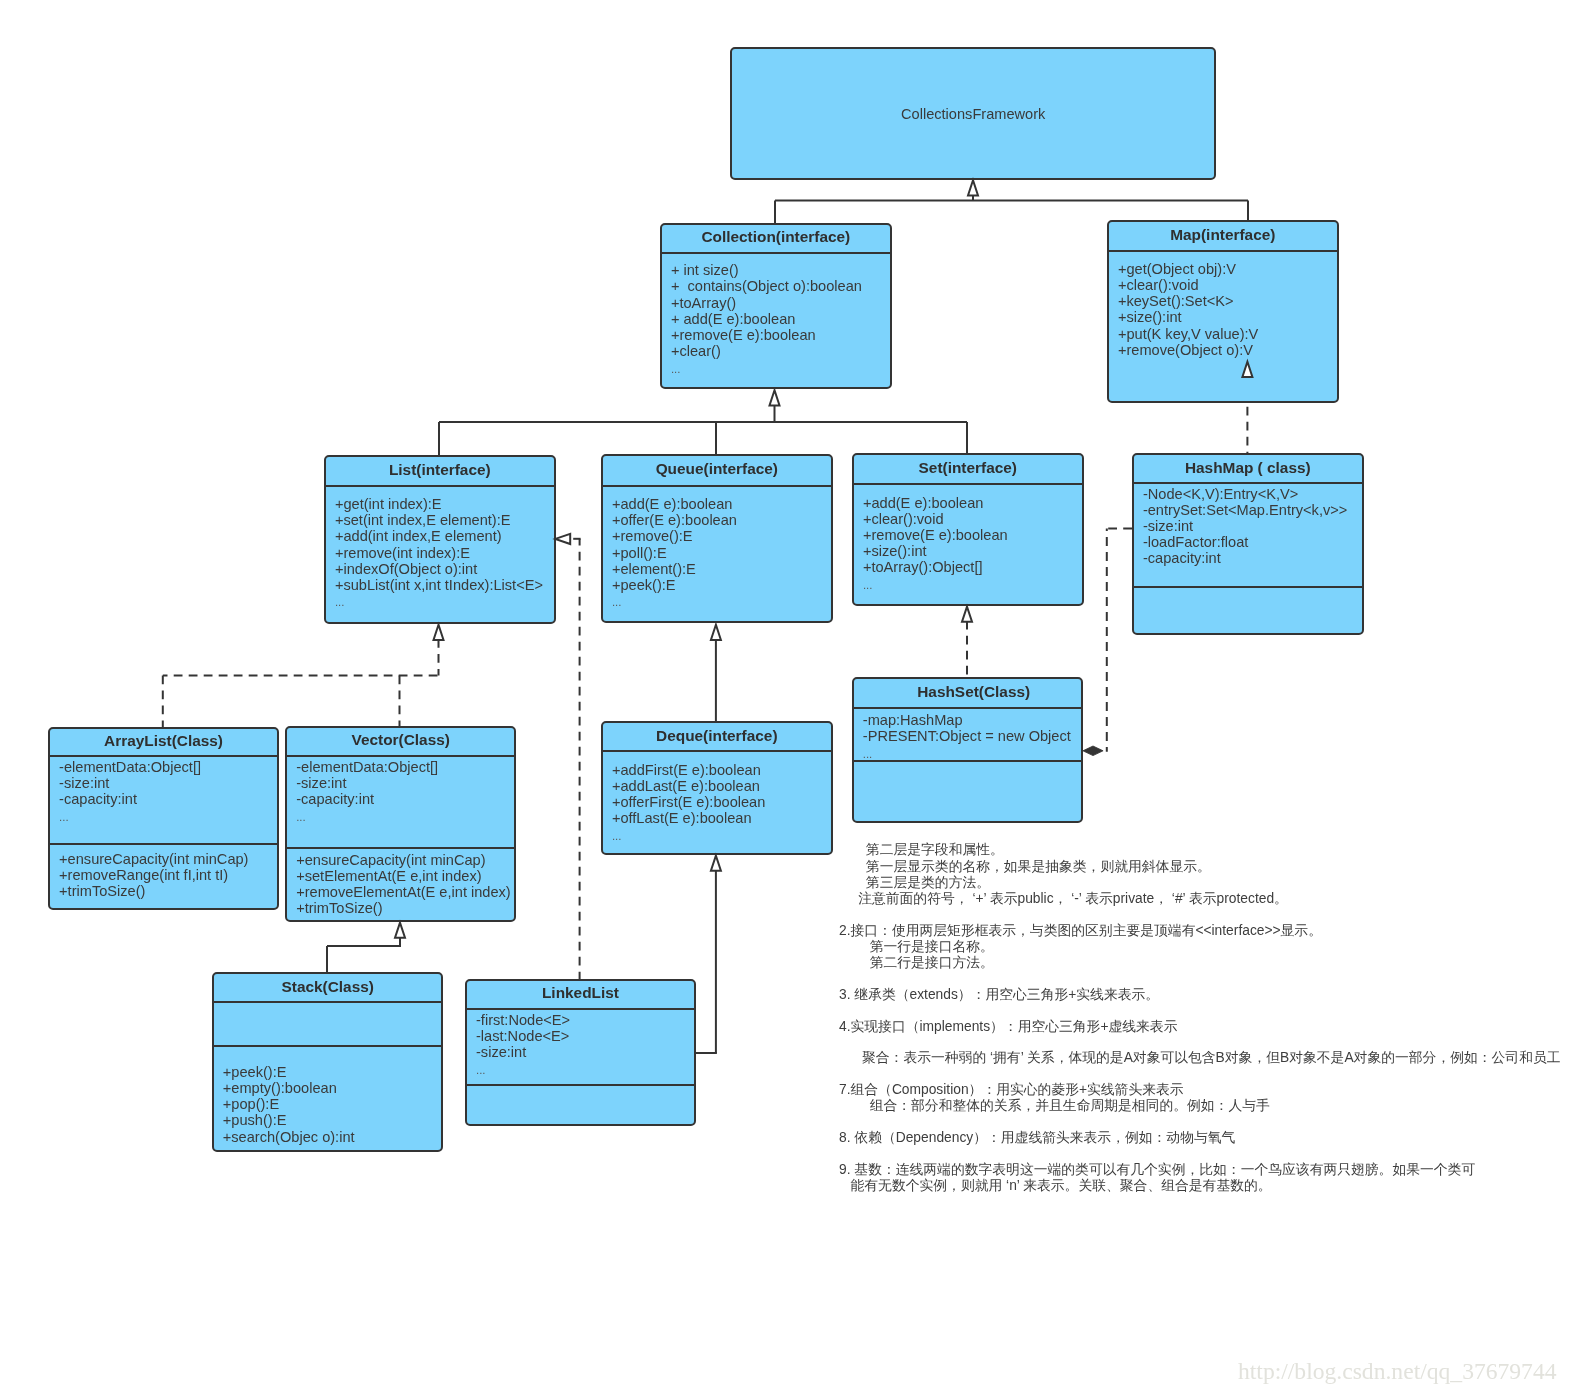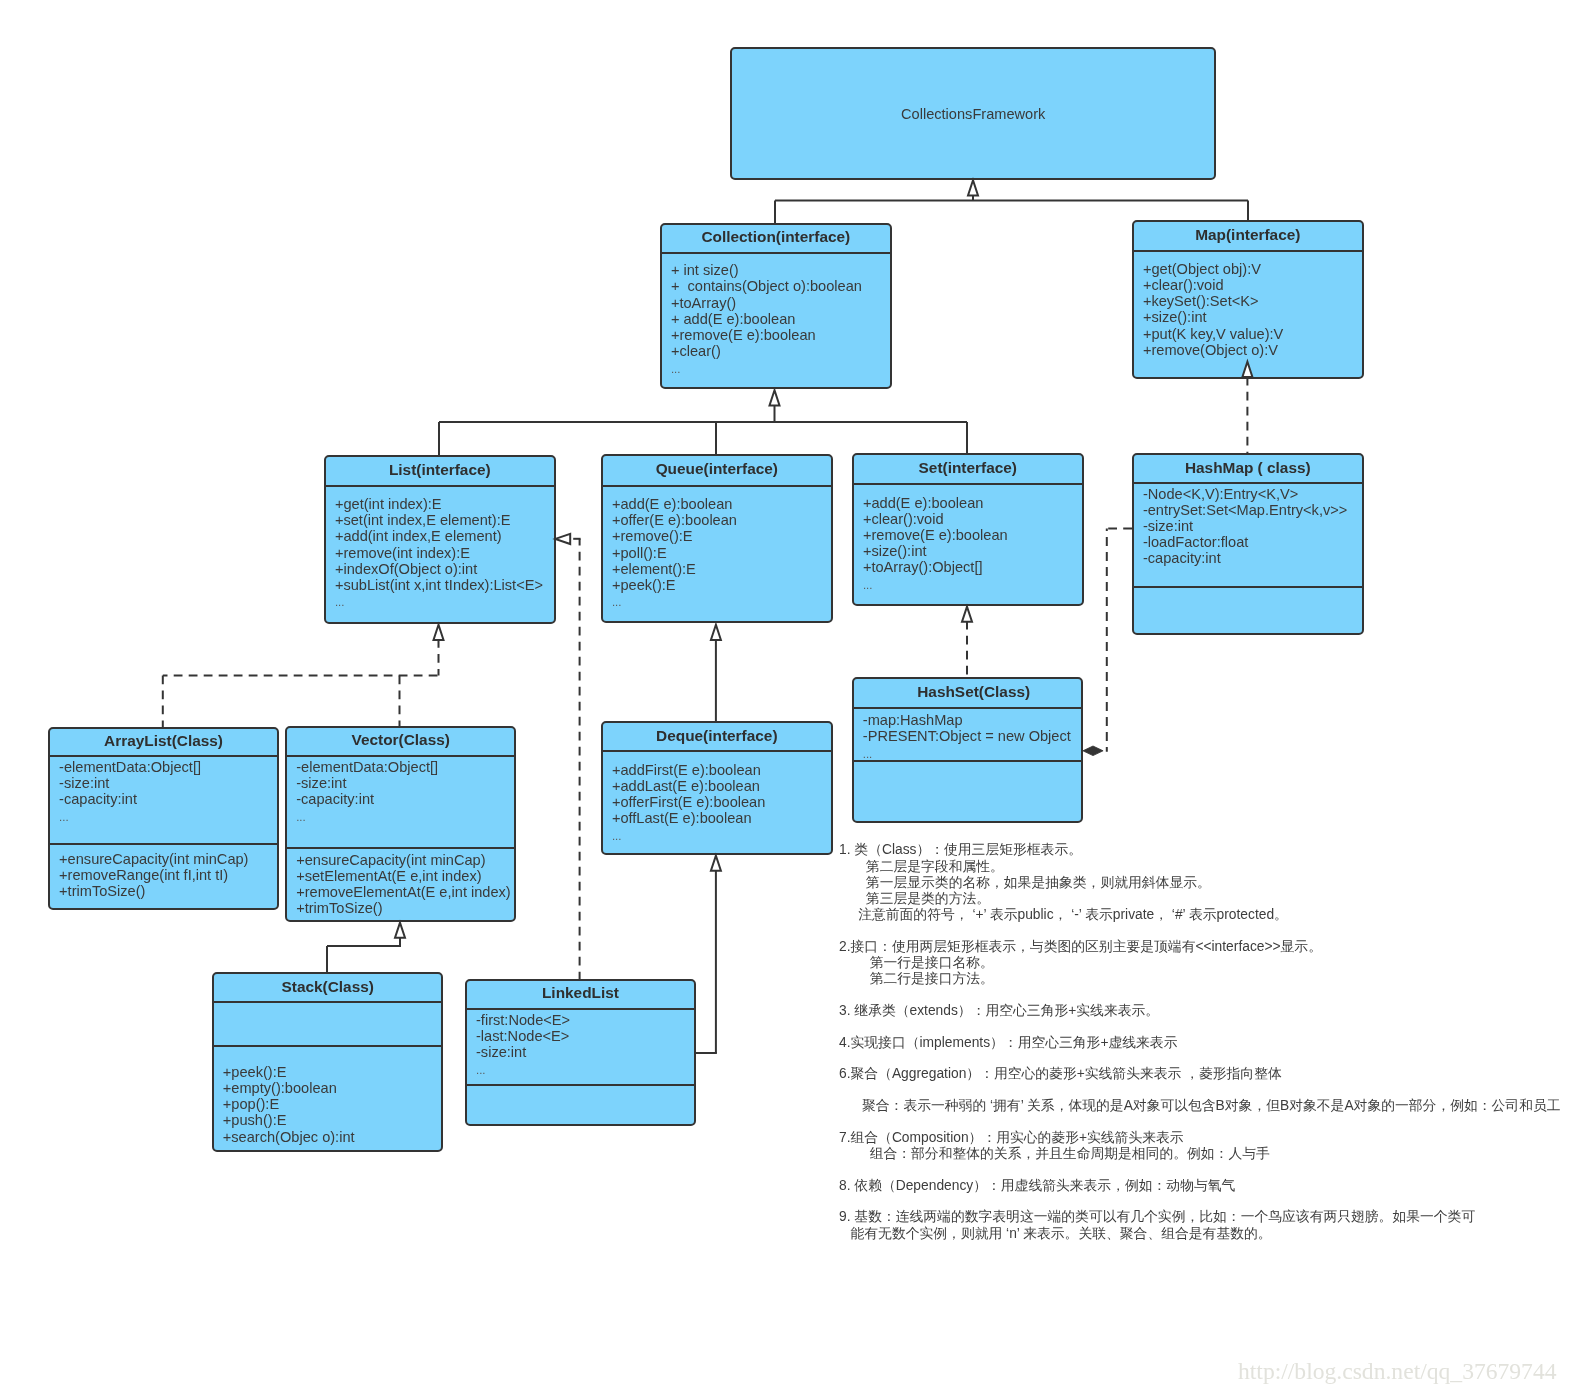--- a/index.html
+++ b/index.html
@@ -70,21 +70,21 @@
     <div class="sec" style="height:133.5px;padding-top:8.5px;">
         <div>+ int size()</div>
         <div>+  contains(Object o):boolean</div>
         <div>+toArray()</div>
         <div>+ add(E e):boolean</div>
         <div>+remove(E e):boolean</div>
         <div>+clear()</div>
         <div class="dots">...</div>
       </div>
   </div>
-  <div class="uml" style="left:1132px;top:220.2px;width:231.6px;height:159px;">
+  <div class="uml" style="left:1107px;top:220.2px;width:231.6px;height:183px;">
     <div class="title" style="height:27.4px;">Map(interface)</div>
         <div class="sep"></div>
     <div class="sec" style="height:119.4px;padding-top:9.6px;">
         <div>+get(Object obj):V</div>
         <div>+clear():void</div>
         <div>+keySet():Set&lt;K&gt;</div>
         <div>+size():int</div>
         <div>+put(K key,V value):V</div>
         <div>+remove(Object o):V</div>
       </div>
@@ -216,39 +216,35 @@
         <div>-last:Node&lt;E&gt;</div>
         <div>-size:int</div>
         <div class="dots">...</div>
       </div>
     <div class="sep"></div>
     <div class="sec" style="height:38.4px;padding-top:0px;"></div>
   </div>
 
   <div id="legend">
     <div class="blk">
-      <div class="li">1. 类（Class）：使用三层矩形框表示。</div>
       <div class="li">       第二层是字段和属性。</div>
       <div class="li">       第一层显示类的名称，如果是抽象类，则就用斜体显示。</div>
       <div class="li">       第三层是类的方法。</div>
       <div class="li">     注意前面的符号， ‘+’ 表示public， ‘-’ 表示private， ‘#’ 表示protected。</div>
     </div>
     <div class="blk">
       <div class="li">2.接口：使用两层矩形框表示，与类图的区别主要是顶端有&lt;&lt;interface&gt;&gt;显示。</div>
       <div class="li">        第一行是接口名称。</div>
       <div class="li">        第二行是接口方法。</div>
     </div>
     <div class="blk">
       <div class="li">3. 继承类（extends）：用空心三角形+实线来表示。</div>
     </div>
     <div class="blk">
       <div class="li">4.实现接口（implements）：用空心三角形+虚线来表示</div>
-    </div>
-    <div class="blk">
-      <div class="li">6.聚合（Aggregation）：用空心的菱形+实线箭头来表示 ，菱形指向整体</div>
     </div>
     <div class="blk">
       <div class="li">      聚合：表示一种弱的 ‘拥有’ 关系，体现的是A对象可以包含B对象，但B对象不是A对象的一部分，例如：公司和员工</div>
     </div>
     <div class="blk">
       <div class="li">7.组合（Composition）：用实心的菱形+实线箭头来表示</div>
       <div class="li">        组合：部分和整体的关系，并且生命周期是相同的。例如：人与手</div>
     </div>
     <div class="blk">
       <div class="li">8. 依赖（Dependency）：用虚线箭头来表示，例如：动物与氧气</div>

